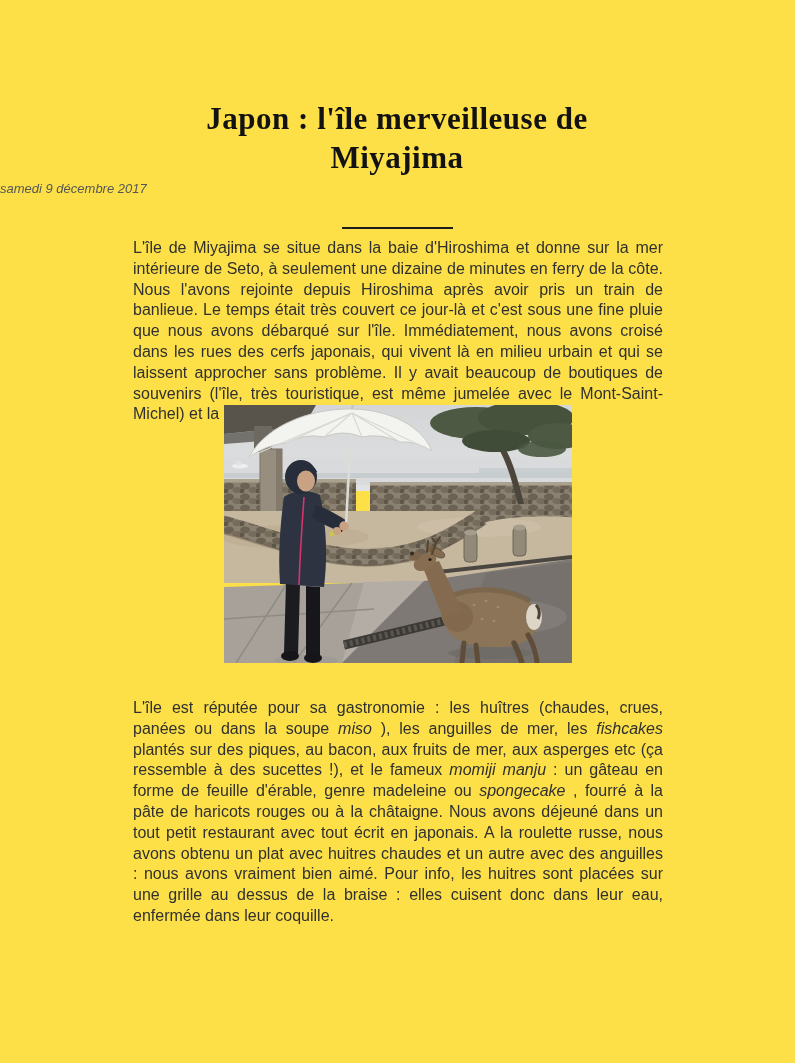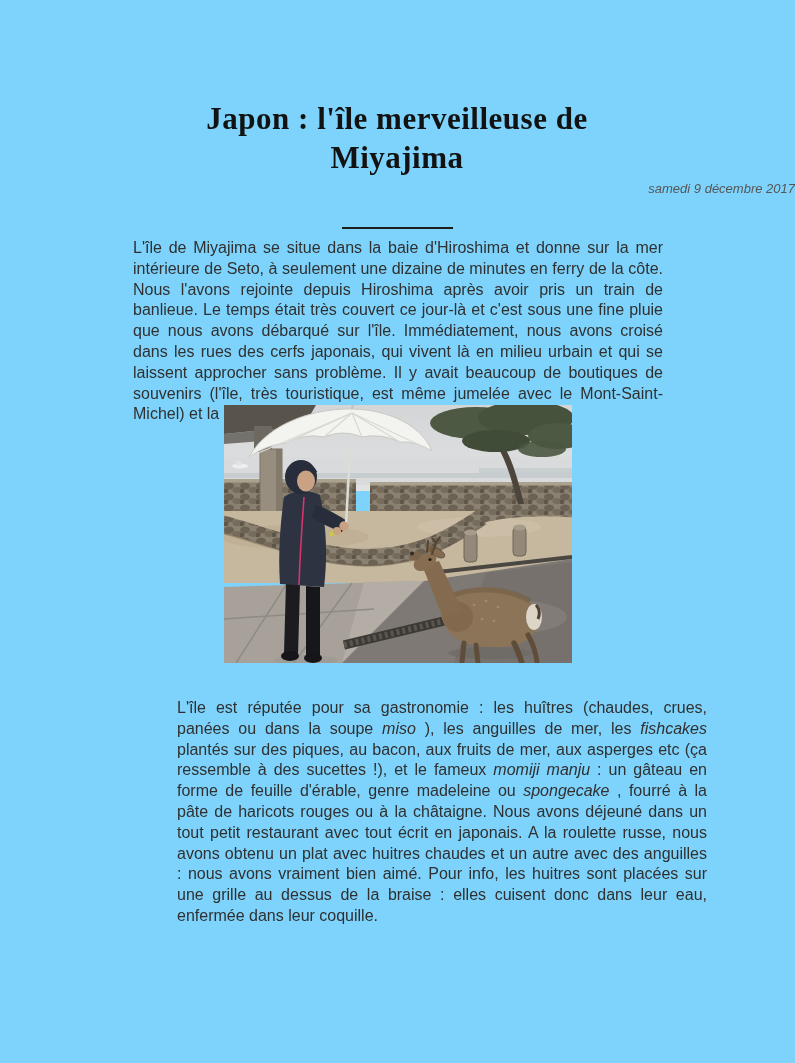--- a/index.html
+++ b/index.html
@@ -1,21 +1,21 @@
 <!DOCTYPE html>
 <html><head>
 <meta charset="utf-8">
 <style>
   html, body { margin:0; padding:0; background:#ffffff; }
   .page {
     position: relative;
     width: 795px;
     height: 1063px;
     margin: 0 auto;
-    background: #7dd3fc;
+    background: #fde047;
     font-family: "Liberation Sans", "DejaVu Sans", sans-serif;
     overflow: hidden;
   }
   .title {
     position: absolute;
     top: 99px;
     left: 147px;
     width: 500px;
     margin: 0;
     text-align: center;
@@ -24,21 +24,21 @@
     font-size: 31px;
     line-height: 39px;
     letter-spacing: 0.5px;
     color: #121212;
   }
   .date {
     position: absolute;
     top: 181px;
     left: 0;
     width: 100%;
-    text-align: right;
+    text-align: left;
     font-style: italic;
     font-size: 13px;
     color: #565656;
   }
   .divider {
     position: absolute;
     top: 227px;
     left: 342px;
     width: 111px;
     margin: 0;
@@ -49,21 +49,21 @@
     position: absolute;
     left: 133px;
     width: 530px;
     margin: 0;
     text-align: justify;
     font-size: 16px;
     line-height: 20.8px;
     color: #303030;
   }
   .para1 { top: 238px; }
-  .para2 { top: 698px; margin-left: 44px; }
+  .para2 { top: 698px; }
   .it { font-style: italic; }
   .photo {
     position: absolute;
     top: 405px;
     left: 224px;
     width: 348px;
     height: 258px;
     margin: 0;
   }
   .photo svg { display: block; width: 348px; height: 258px; }

